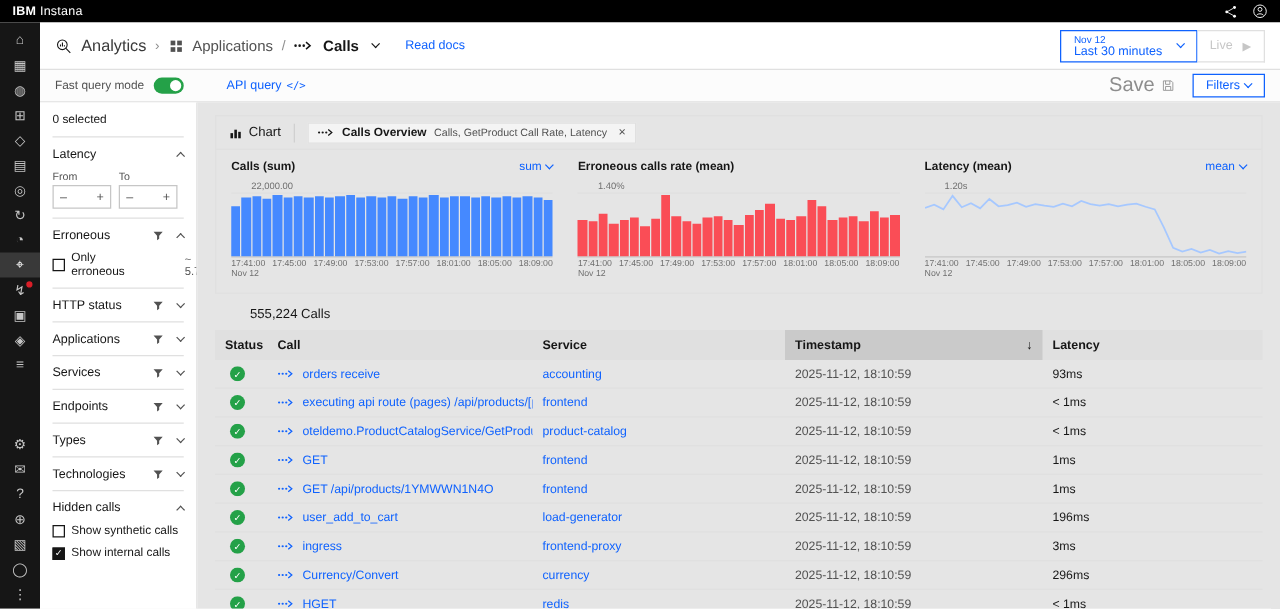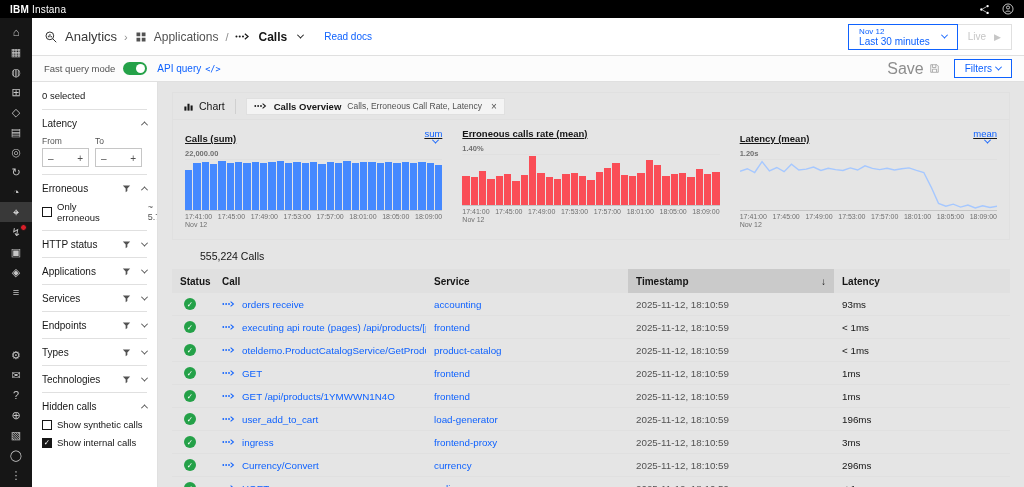--- a/index.html
+++ b/index.html
@@ -42,21 +42,21 @@
   .tb-l1{font-size:8px;line-height:9px;}
   .tb-l2{font-size:10px;line-height:11px;}
   .livebtn{border:1px solid #e0e0e0;border-left:none;background:#fff;color:#c6c6c6;display:flex;align-items:center;gap:8px;padding:2px 10px;font-size:10px;cursor:default;font-family:inherit;}
   .livebtn .play{font-size:9px;}
 
   
   .toolbar{height:26px;border-bottom:1px solid #e0e0e0;display:flex;align-items:center;padding:0 12px;gap:8px;background:#fcfcfc;flex:0 0 auto;}
   .fq-label{font-size:9.5px;color:#525252;}
   .toggle{width:24px;height:13px;border-radius:7px;background:#24a148;display:inline-flex;align-items:center;justify-content:flex-end;padding:0 2px;cursor:pointer;}
   .knob{width:9px;height:9px;border-radius:50%;background:#fff;}
-  .api{font-size:10px;margin-left:2px;display:inline-flex;gap:4px;align-items:center;}
+  .api{font-size:10px;margin-left:26px;display:inline-flex;gap:4px;align-items:center;}
   .code-ic{font-size:8.5px;font-family:"DejaVu Sans Mono",monospace;}
   .tspacer{flex:1;}
   .save{color:#8d8d8d;font-size:16px;display:inline-flex;align-items:center;gap:5px;cursor:default;}
   .filters-btn{border:1px solid #0f62fe;color:#0f62fe;background:#fff;font-size:10px;padding:3px 10px;display:inline-flex;align-items:center;cursor:pointer;font-family:inherit;margin-left:6px;}
 
   .content{flex:1;display:flex;min-height:0;}
 
   
   .filter-panel{width:126px;border-right:1px solid #e0e0e0;padding:8px 10px 0;flex:0 0 auto;overflow:hidden;background:#fff;}
   .fp-selected{font-size:9.5px;color:#161616;margin-bottom:8px;}
@@ -81,24 +81,24 @@
   .chart-card{border:1px solid #e0e0e0;margin-bottom:10px;}
   .card-tabs{display:flex;align-items:center;height:27px;border-bottom:1px solid #e0e0e0;padding:0 10px;gap:10px;}
   .tab-chart{display:flex;align-items:center;gap:5px;font-size:10.5px;cursor:pointer;}
   .vdiv{width:1px;height:15px;background:#d0d0d0;}
   .pill{background:#f4f4f4;border:1px solid #e0e0e0;display:flex;align-items:center;gap:6px;padding:2px 7px;font-size:10px;cursor:pointer;}
   .pill-title{font-weight:bold;font-size:9.5px;}
   .pill-sub{color:#525252;font-size:8.5px;}
   .pill-close{color:#525252;font-size:10px;margin-left:3px;cursor:pointer;}
   .charts{display:flex;gap:20px;padding:8px 12px 10px;}
   .chart{flex:1;min-width:0;}
-  .chart-head{display:flex;justify-content:space-between;align-items:flex-end;text-decoration:underline;}
+  .chart-head{display:flex;justify-content:space-between;align-items:flex-start;}
   .ct{font-size:9.5px;font-weight:bold;color:#161616;}
-  .agg{color:#0f62fe;font-size:9.5px;display:inline-flex;align-items:center;cursor:pointer;flex-direction:column;}
-  .ymax{font-size:7.5px;color:#6f6f6f;margin:5px 0 1px;font-weight:bold;}
+  .agg{color:#0f62fe;font-size:9.5px;display:inline-flex;align-items:center;cursor:pointer;}
+  .ymax{font-size:7.5px;color:#6f6f6f;margin:5px 16px 1px;}
   .plot{height:52px;border-top:1px solid #e0e0e0;border-bottom:1px solid #c6c6c6;display:flex;align-items:flex-end;gap:1px;position:relative;}
   .plot .bar{flex:1;min-width:1px;}
   .plot svg{position:absolute;inset:0;}
   .ticks{display:flex;justify-content:space-between;margin-top:2px;}
   .tick{font-size:7px;color:#6f6f6f;line-height:8px;}
   .tsub{color:#6f6f6f;}
 
   .calls-count{font-size:10.5px;color:#161616;margin:2px 0 7px;padding-left:28px;}
 
   
@@ -450,21 +450,21 @@
                   <svg width="14" height="8" viewBox="0 0 22 10">
                       <g fill="currentColor">
                         <circle cx="2" cy="5" r="1.4"></circle>
                         <circle cx="6.5" cy="5" r="1.4"></circle>
                         <circle cx="11" cy="5" r="1.4"></circle>
                       </g>
                       <path d="M13.5 1.2L18 5l-4.5 3.8" fill="none" stroke="currentColor" stroke-width="1.6"></path>
                     </svg>
                 </span>
                 <span class="pill-title">Calls Overview</span>
-                <span class="pill-sub">Calls, Erroneous Call Rate, Latency</span>
+                <span class="pill-sub">Calls, GetProduct Call Rate, Latency</span>
                 <span class="pill-close">×</span>
               </span>
             </div>
 
             <div class="charts">
               <div class="chart">
                 <div class="chart-head">
                   <span class="ct">Calls (sum)</span>
                   <span class="agg">
                       <span>sum</span>

